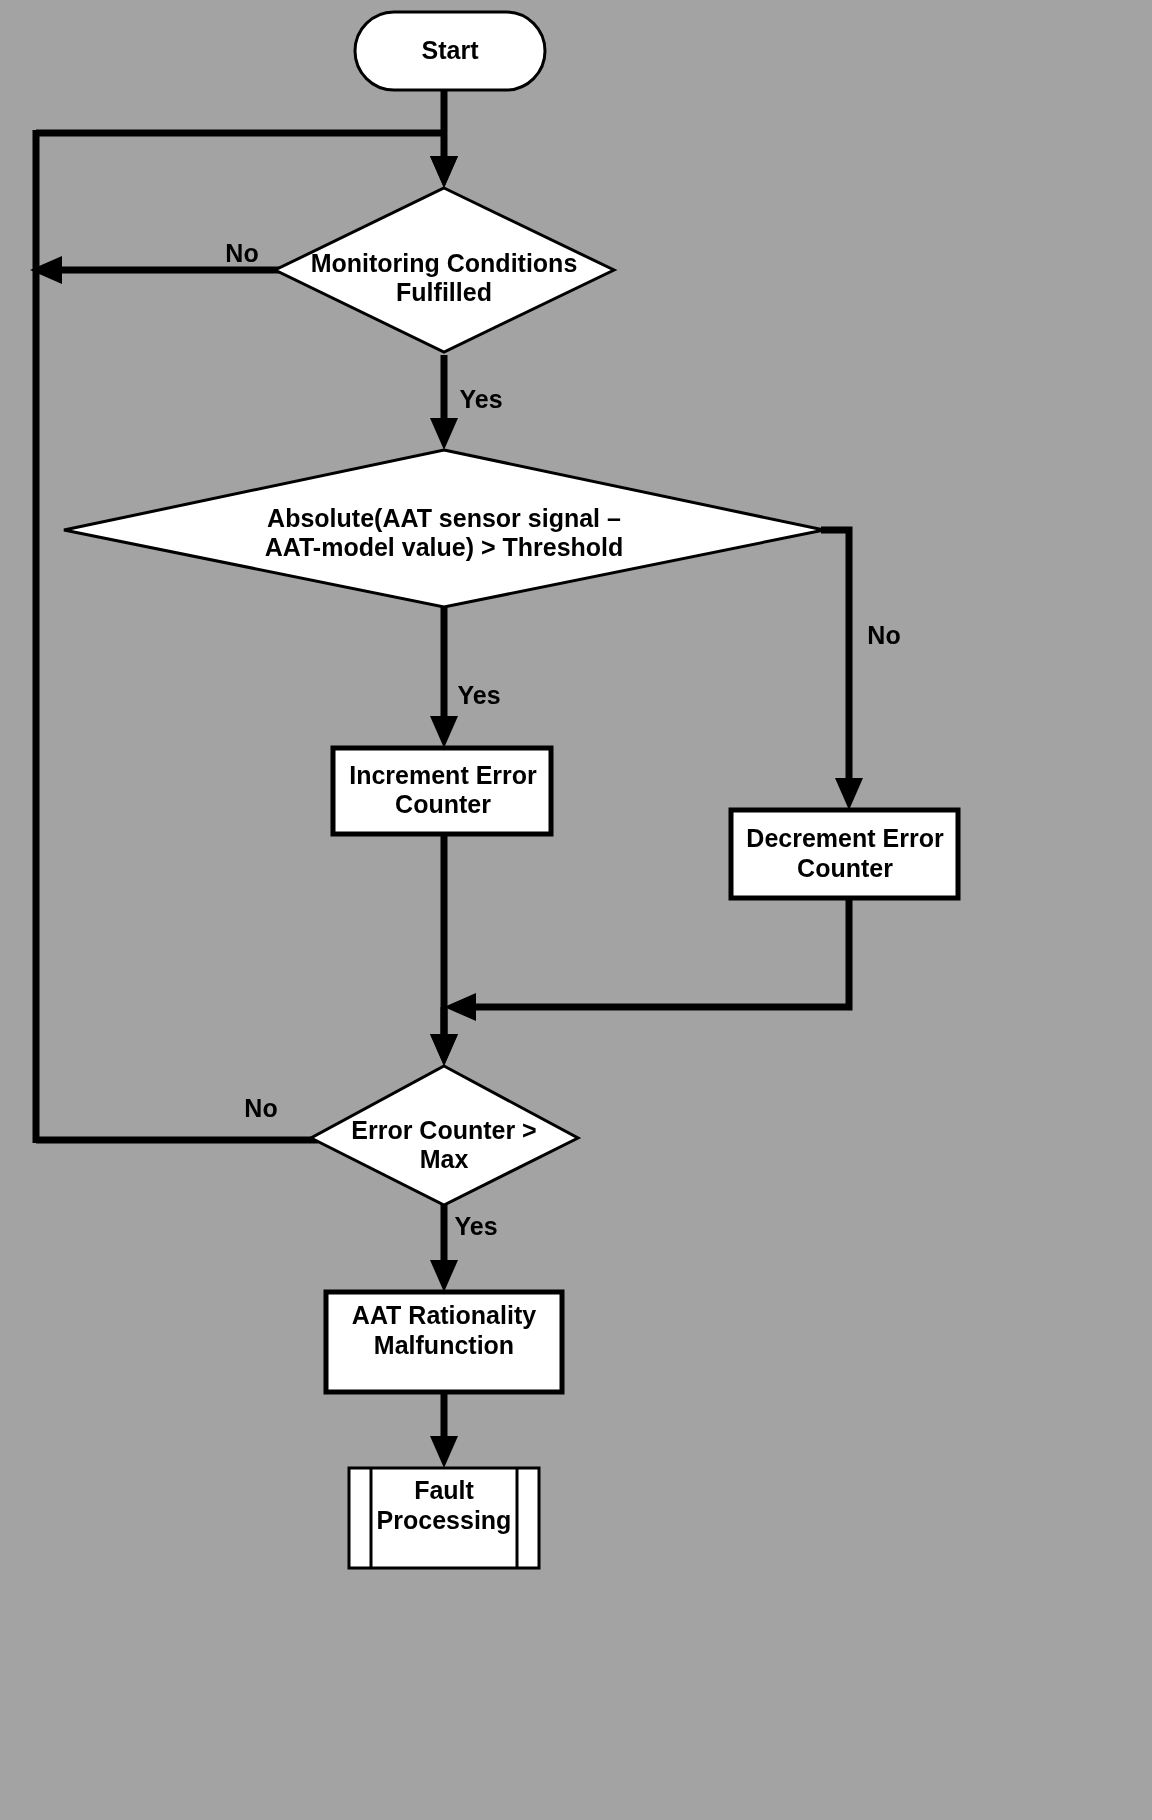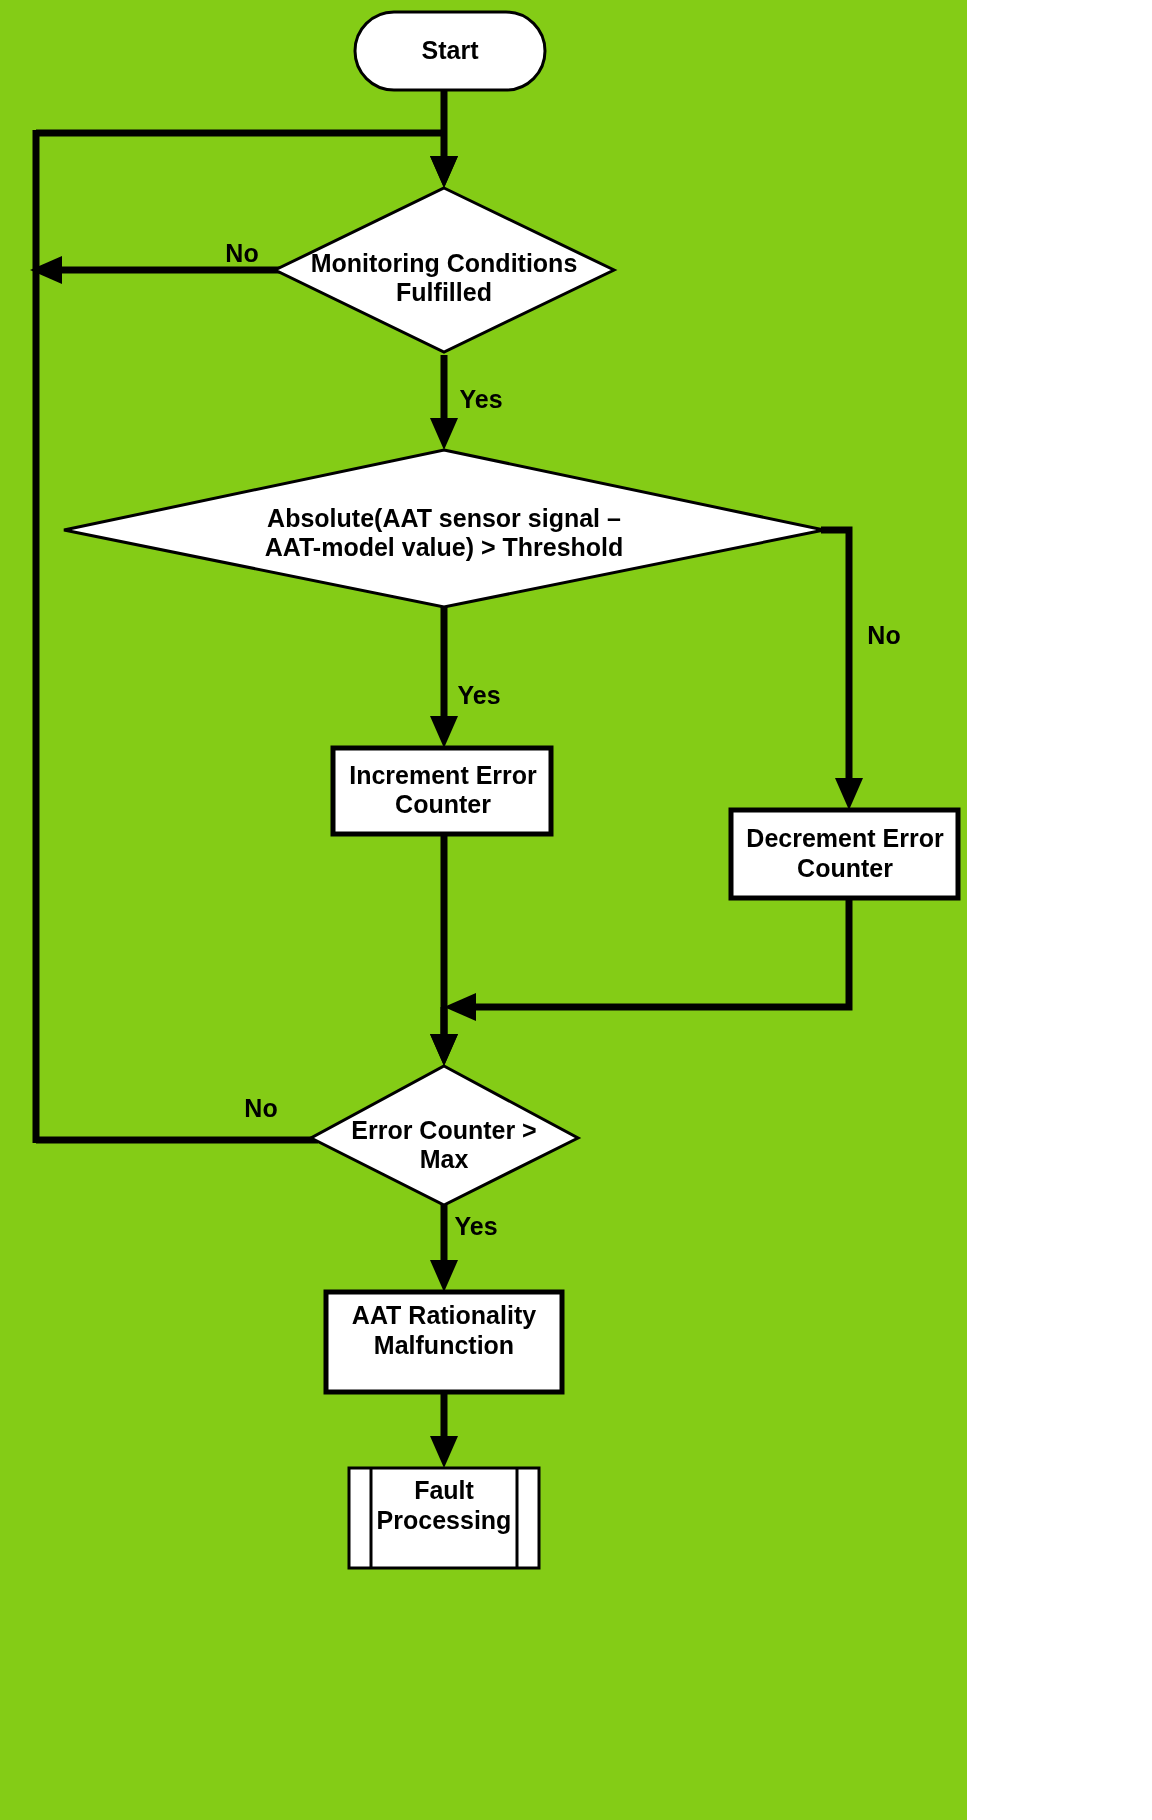--- a/index.html
+++ b/index.html
@@ -5,23 +5,23 @@
   html, body {
     margin: 0;
     padding: 0;
     background: #ffffff;
   }
   body {
     font-family: "Liberation Sans", sans-serif;
   }
   #flowchart-root {
     position: relative;
-    width: 967px;
+    width: 1152px;
     height: 1820px;
-    background: #84cc16;
+    background: #a3a3a3;
     overflow: hidden;
   }
   svg#flow-svg {
     display: block;
     width: 1152px;
     height: 1820px;
   }
   .shape-stroke {
     fill: #ffffff;
     stroke: #000000;

